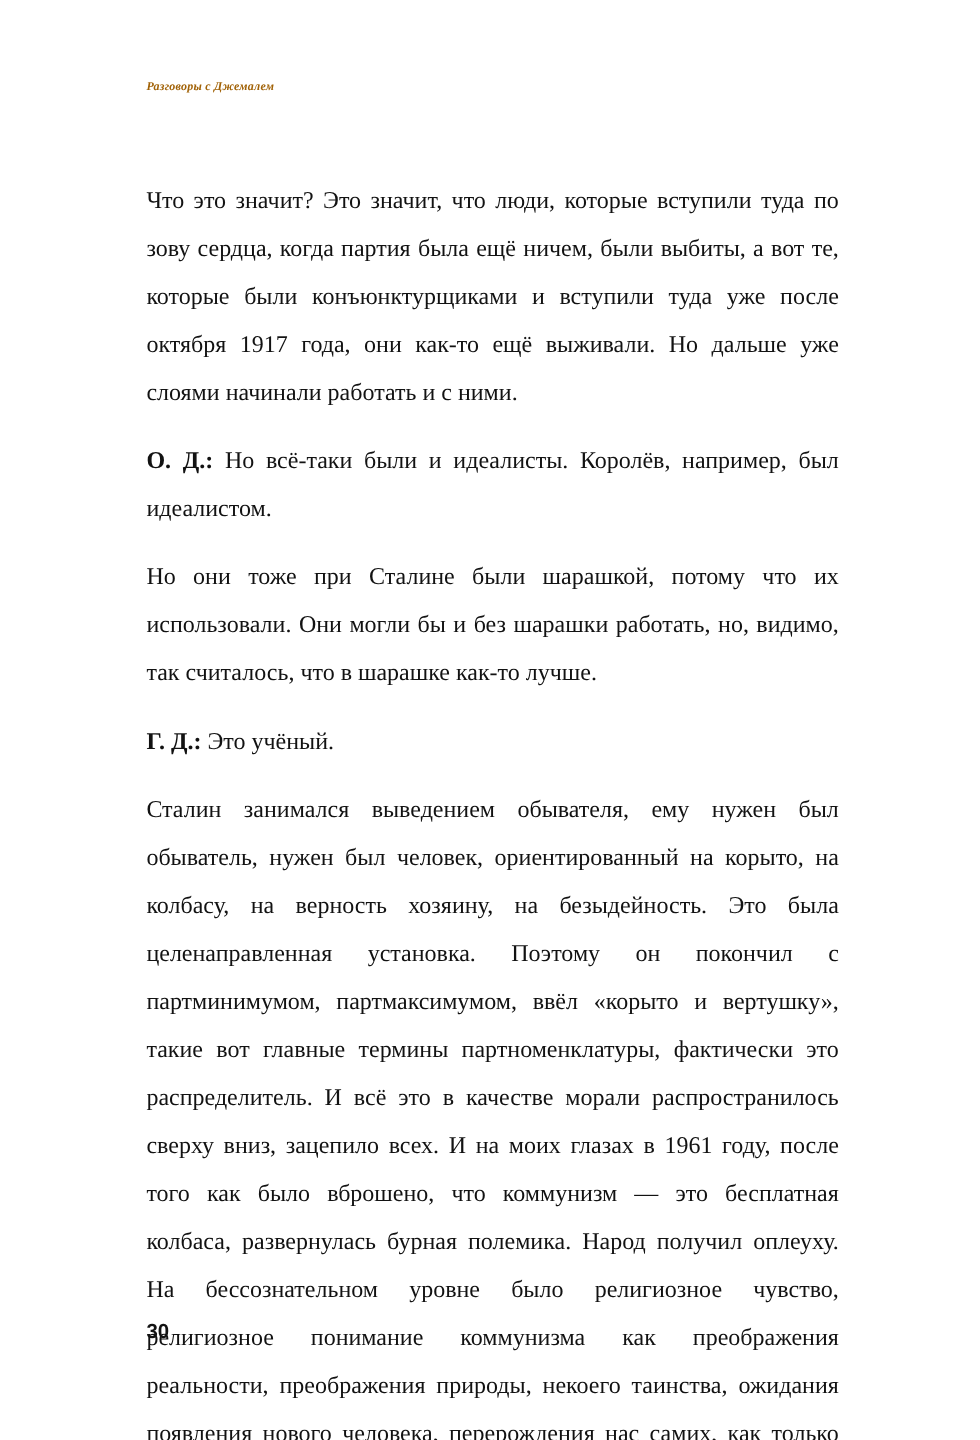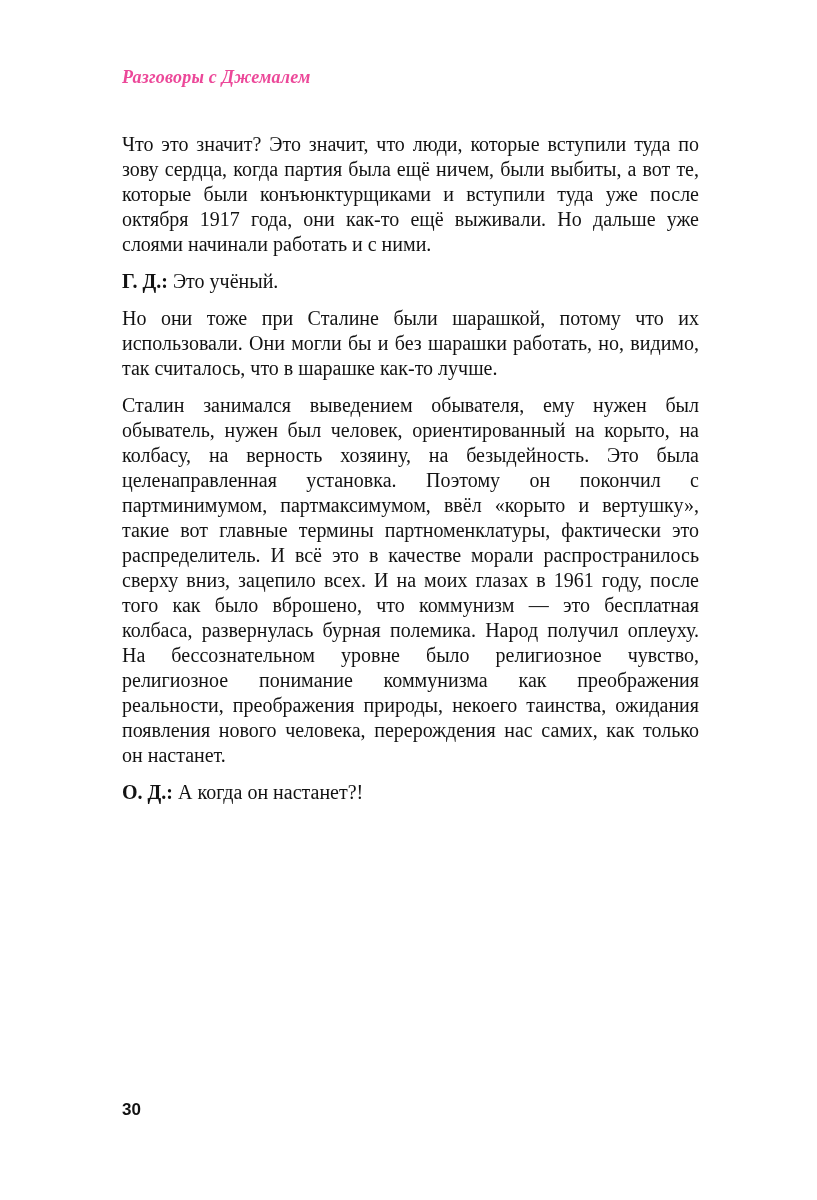--- a/index.html
+++ b/index.html
@@ -15,34 +15,34 @@
     color: #121212;
     font-family: "Liberation Serif", "DejaVu Serif", serif;
     overflow: hidden;
   }
   .running-header {
     position: absolute;
     top: 67px;
     left: 122px;
     font-style: italic;
     font-weight: bold;
-    font-size: 18px;
+    font-size: 10px;
     letter-spacing: 0.2px;
-    color: #ec4899;
+    color: #a16207;
   }
   .content {
     position: absolute;
     top: 130px;
     left: 122px;
     width: 577px;
   }
   .content p {
-    margin: 2px 0 12px 0;
+    margin: 17px 0 12px 0;
     font-size: 20px;
-    line-height: 25px;
+    line-height: 40px;
     text-align: justify;
     color: #121212;
   }
   .content p strong.speaker {
     font-weight: bold;
   }
   .page-number {
     position: absolute;
     left: 122px;
     top: 1100px;
@@ -53,20 +53,21 @@
   }
 </style>
 </head>
 <body>
 
 <div class="page">
   <div class="running-header">Разговоры с Джемалем</div>
 
   <div class="content" id="content">
       <p>Что это значит? Это значит, что люди, которые вступили туда по зову сердца, когда партия была ещё ничем, были выбиты, а вот те, которые были конъюнктурщиками и вступили туда уже после октября 1917 года, они как-то ещё выживали. Но дальше уже слоями начинали работать и с ними.</p>
+      <p><strong class="speaker">О. Д.:</strong> Но всё-таки были и идеалисты. Королёв, например, был идеалистом.</p>
+      <p>Но они тоже при Сталине были шарашкой, потому что их использовали. Они могли бы и без шарашки работать, но, видимо, так считалось, что в шарашке как-то лучше.</p>
       <p><strong class="speaker">Г. Д.:</strong> Это учёный.</p>
-      <p>Но они тоже при Сталине были шарашкой, потому что их использовали. Они могли бы и без шарашки работать, но, видимо, так считалось, что в шарашке как-то лучше.</p>
       <p>Сталин занимался выведением обывателя, ему нужен был обыватель, нужен был человек, ориентированный на корыто, на колбасу, на верность хозяину, на безыдейность. Это была целенаправленная установка. Поэтому он покончил с партминимумом, партмаксимумом, ввёл «корыто и вертушку», такие вот главные термины партноменклатуры, фактически это распределитель. И всё это в качестве морали распространилось сверху вниз, зацепило всех. И на моих глазах в 1961 году, после того как было вброшено, что коммунизм — это бесплатная колбаса, развернулась бурная полемика. Народ получил оплеуху. На бессознательном уровне было религиозное чувство, религиозное понимание коммунизма как преображения реальности, преображения природы, некоего таинства, ожидания появления нового человека, перерождения нас самих, как только он настанет.</p>
       <p><strong class="speaker">О. Д.:</strong> А когда он настанет?!</p>
     </div>
 
   <div class="page-number">30</div>
 </div>
 
 </body></html>

